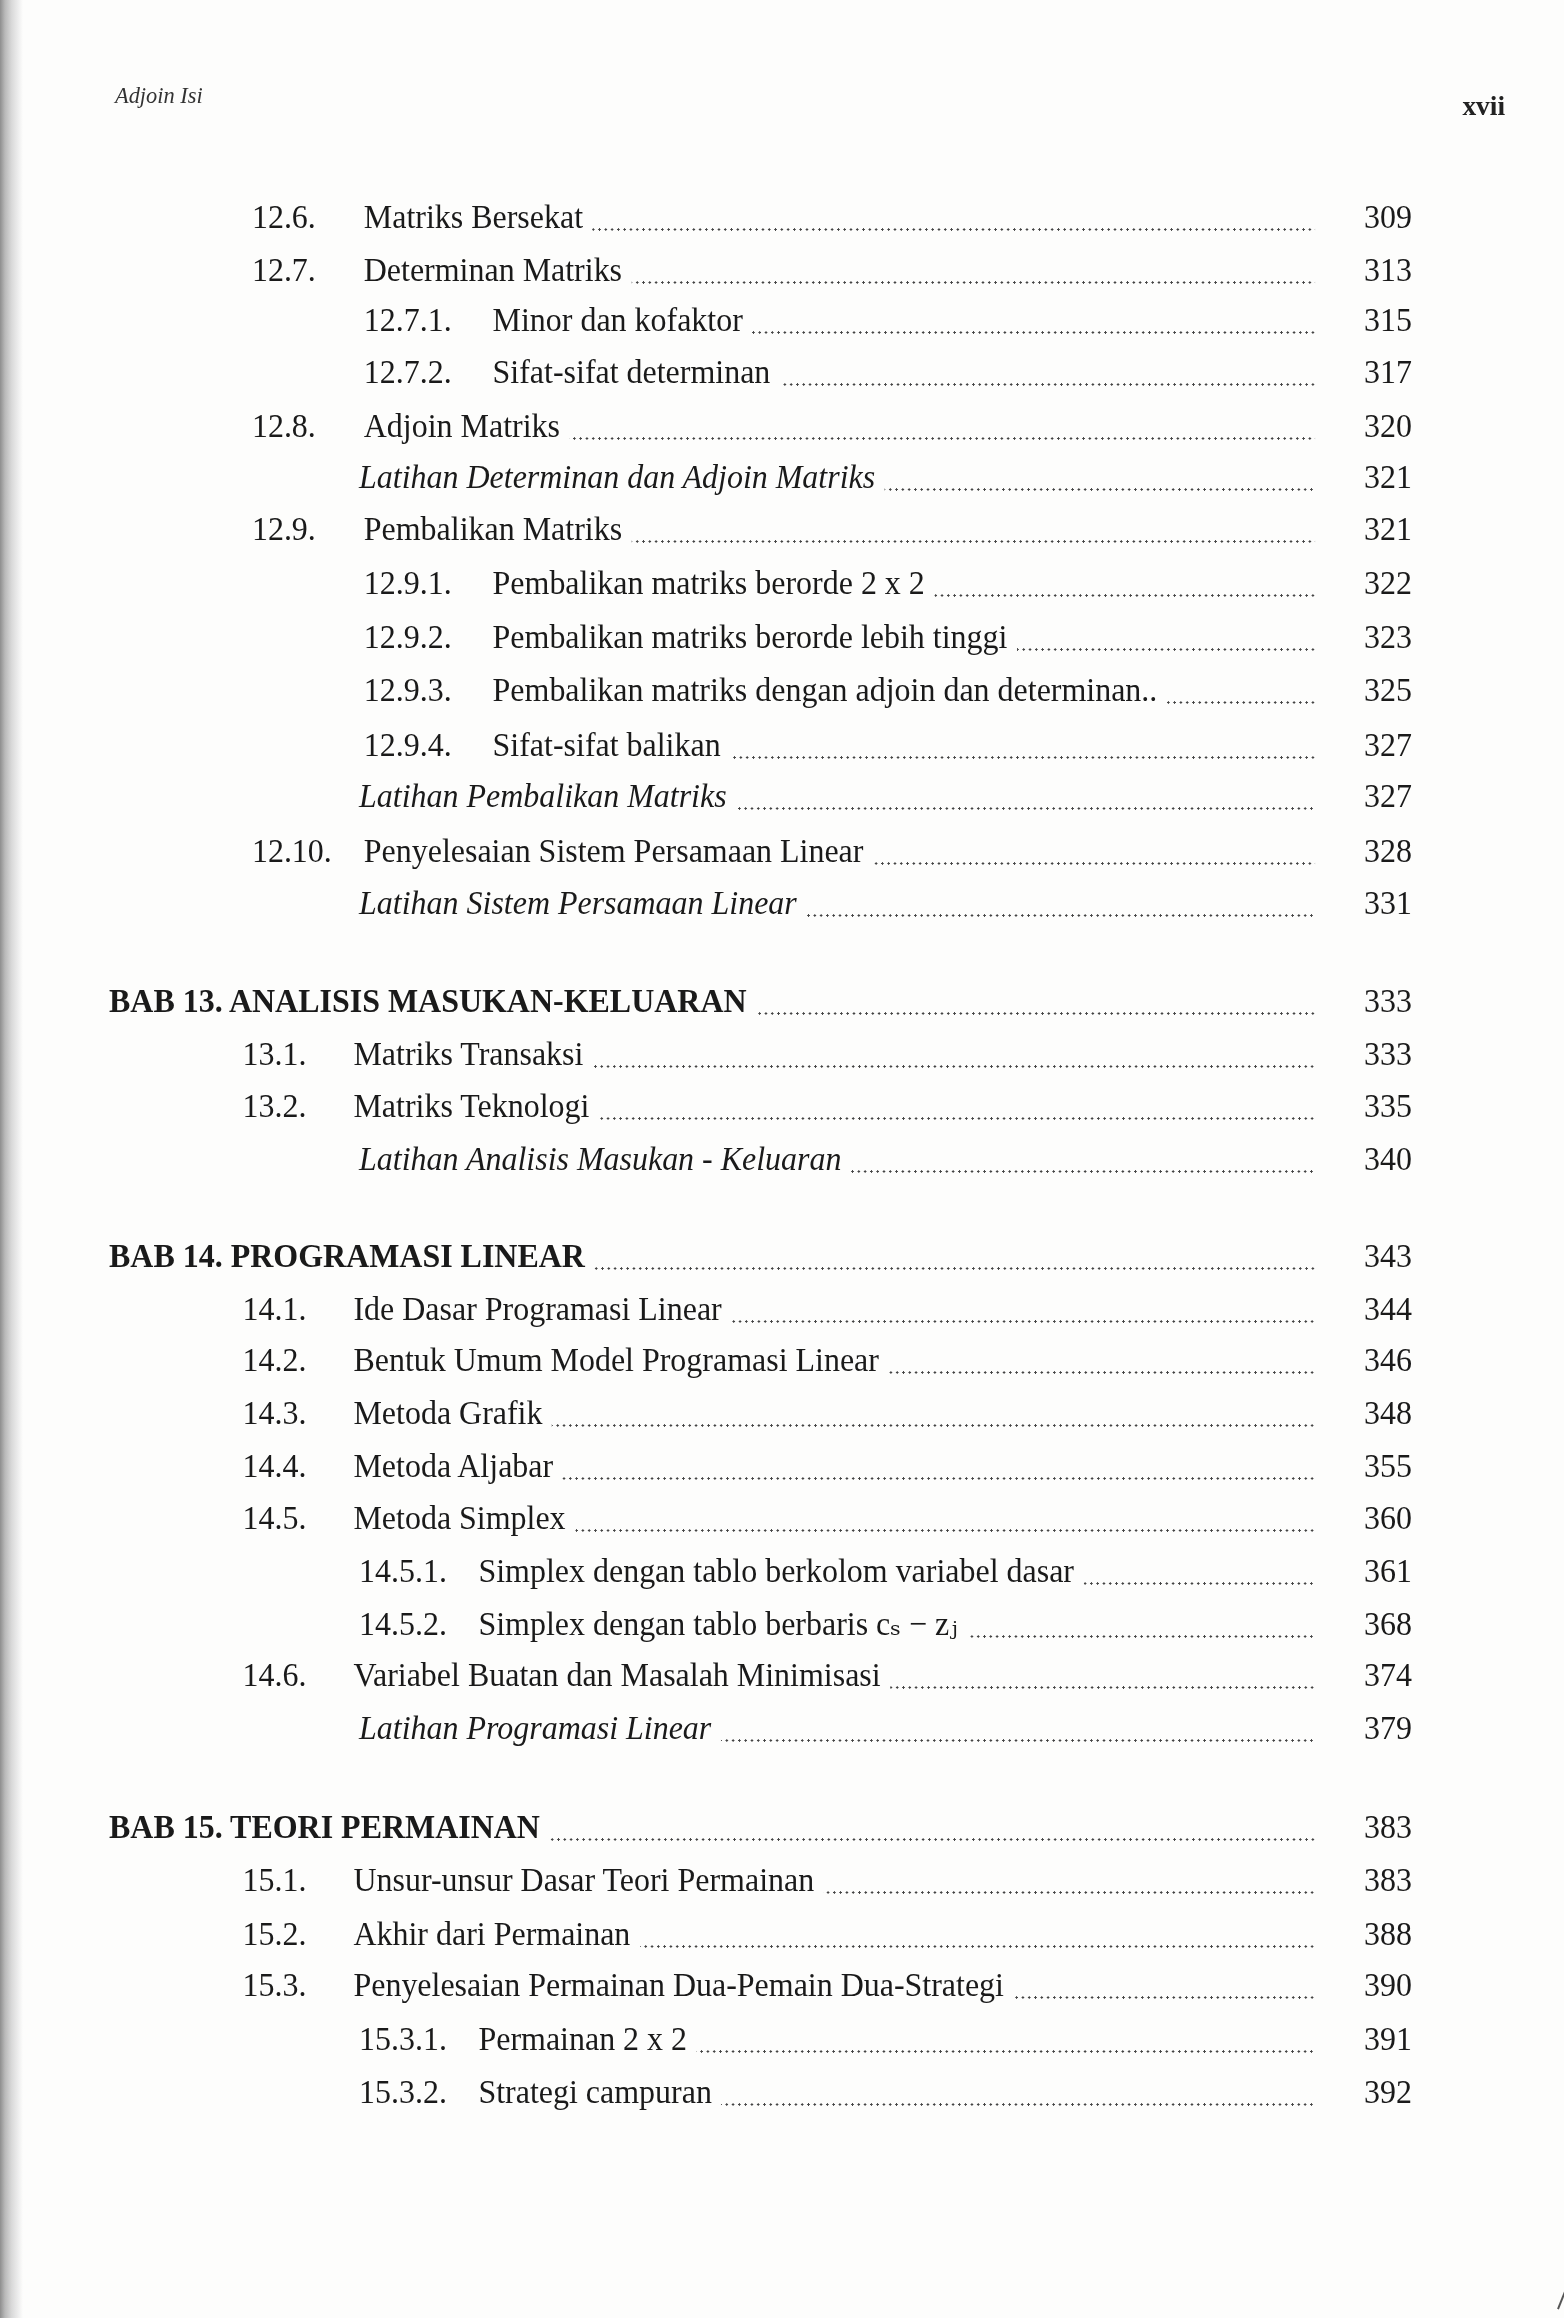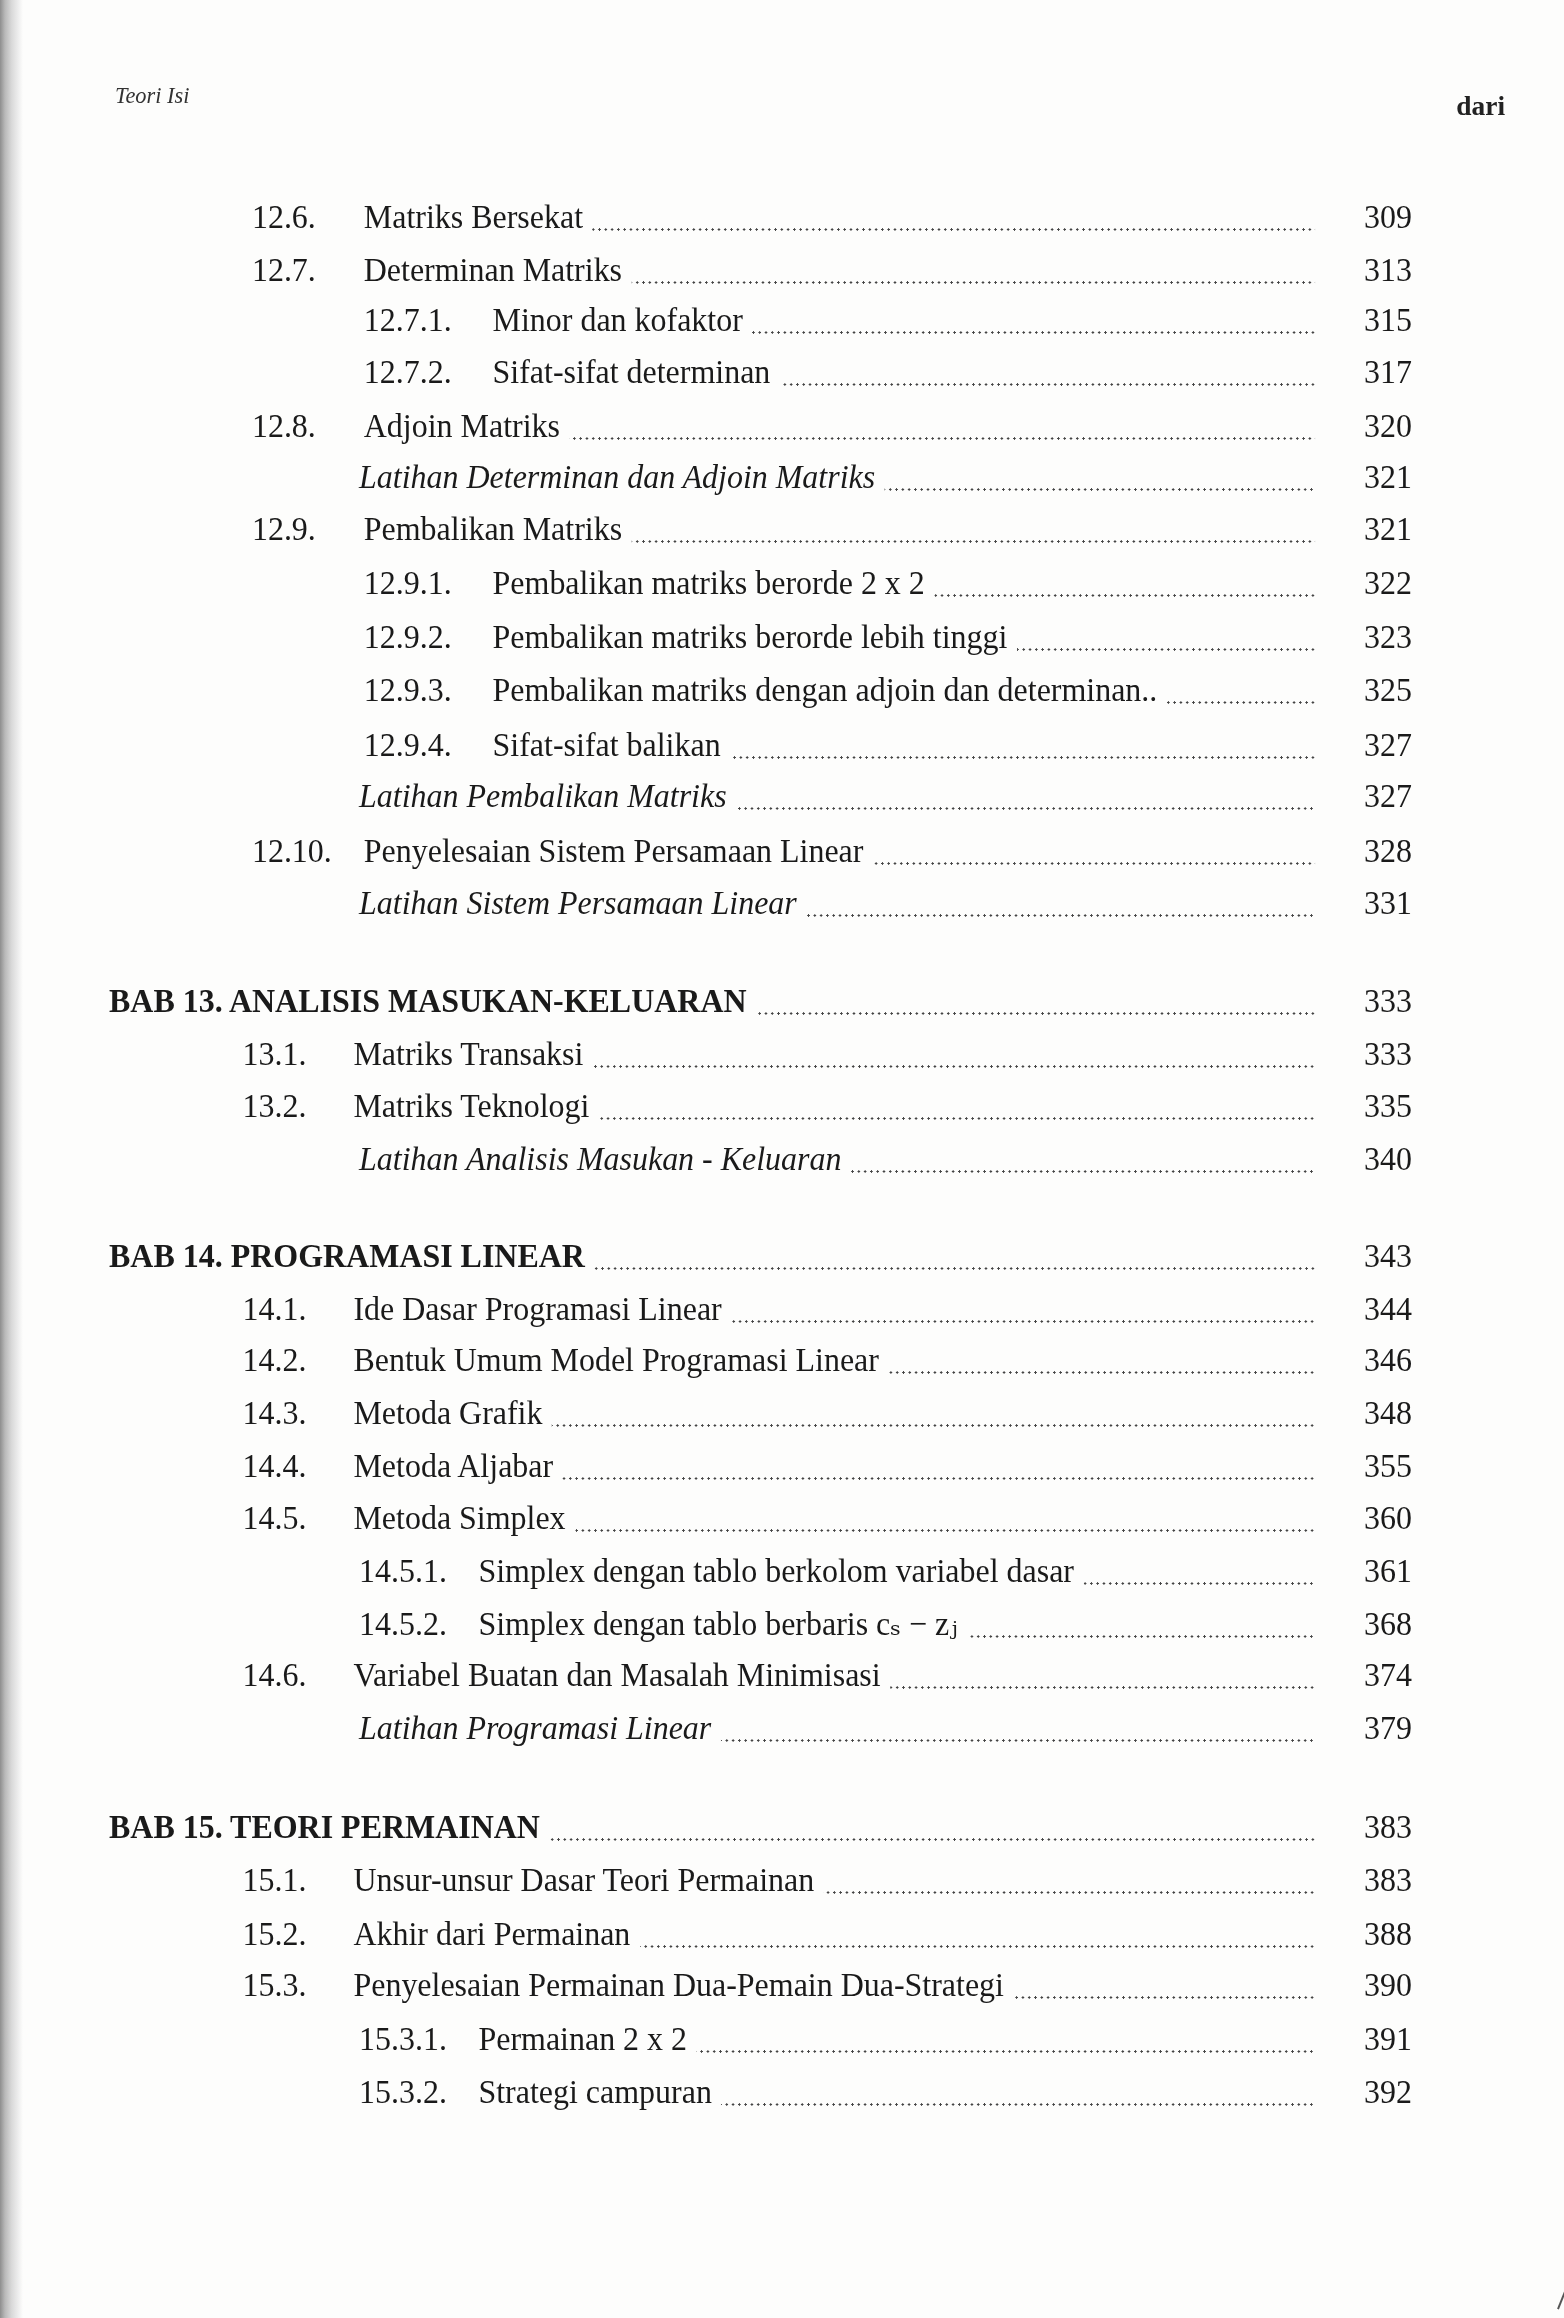--- a/index.html
+++ b/index.html
@@ -54,22 +54,22 @@
   .corner-mark {
     position: absolute; right: 6.7px; bottom: 10px; width: 1.7px; height: 91px;
     background: #555; transform: rotate(22deg); transform-origin: bottom;
   }
 </style>
 </head>
 <body>
 
 <div class="binding"></div>
 
-<div class="running-head">Teori Isi</div>
-<div class="folio">dari</div>
+<div class="running-head">Adjoin Isi</div>
+<div class="folio">xvii</div>
 
 <div id="toc">
     <div class="row lvl1" style="top: 193px;">
       <span class="dots"></span>
       <span class="num">12.6.</span>
       <span class="title">Matriks Bersekat</span>
       <span class="page">309</span>
     </div>
     <div class="row lvl1" style="top: 246px;">
       <span class="dots"></span>

